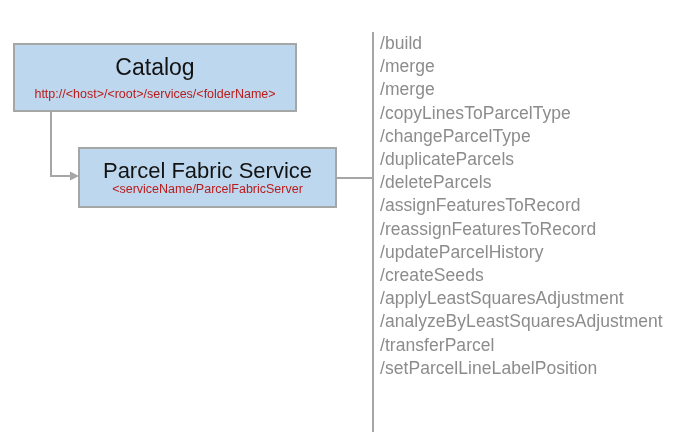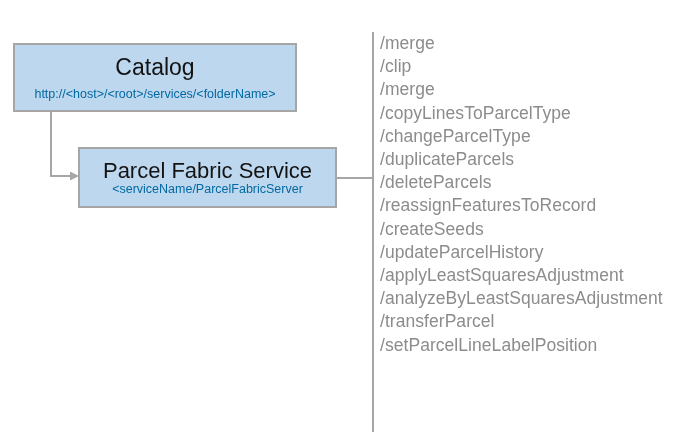--- a/index.html
+++ b/index.html
@@ -43,21 +43,21 @@
     flex-direction: column;
     align-items: center;
     justify-content: center;
   }
   .node-title {
     color: #131313;
     line-height: 1.1;
     white-space: nowrap;
   }
   .node-subtitle {
-    color: #0369a1;
+    color: #b91c1c;
     white-space: nowrap;
     line-height: 1.1;
   }
 
   #catalog-node {
     left: 13px;
     top: 43px;
     width: 284px;
     height: 69px;
   }
@@ -118,29 +118,30 @@
     <div class="node-title">Catalog</div>
     <div class="node-subtitle">http://&lt;host&gt;/&lt;root&gt;/services/&lt;folderName&gt;</div>
   </div>
 
   <div class="node-box" id="parcel-fabric-service-node">
     <div class="node-title">Parcel Fabric Service</div>
     <div class="node-subtitle">&lt;serviceName/ParcelFabricServer</div>
   </div>
 
   <div id="operations-list">
+      <div class="operation-item">/build</div>
       <div class="operation-item">/merge</div>
-      <div class="operation-item">/clip</div>
       <div class="operation-item">/merge</div>
       <div class="operation-item">/copyLinesToParcelType</div>
       <div class="operation-item">/changeParcelType</div>
       <div class="operation-item">/duplicateParcels</div>
       <div class="operation-item">/deleteParcels</div>
+      <div class="operation-item">/assignFeaturesToRecord</div>
       <div class="operation-item">/reassignFeaturesToRecord</div>
+      <div class="operation-item">/updateParcelHistory</div>
       <div class="operation-item">/createSeeds</div>
-      <div class="operation-item">/updateParcelHistory</div>
       <div class="operation-item">/applyLeastSquaresAdjustment</div>
       <div class="operation-item">/analyzeByLeastSquaresAdjustment</div>
       <div class="operation-item">/transferParcel</div>
       <div class="operation-item">/setParcelLineLabelPosition</div>
     </div>
 
 </div>
 
 </body></html>

